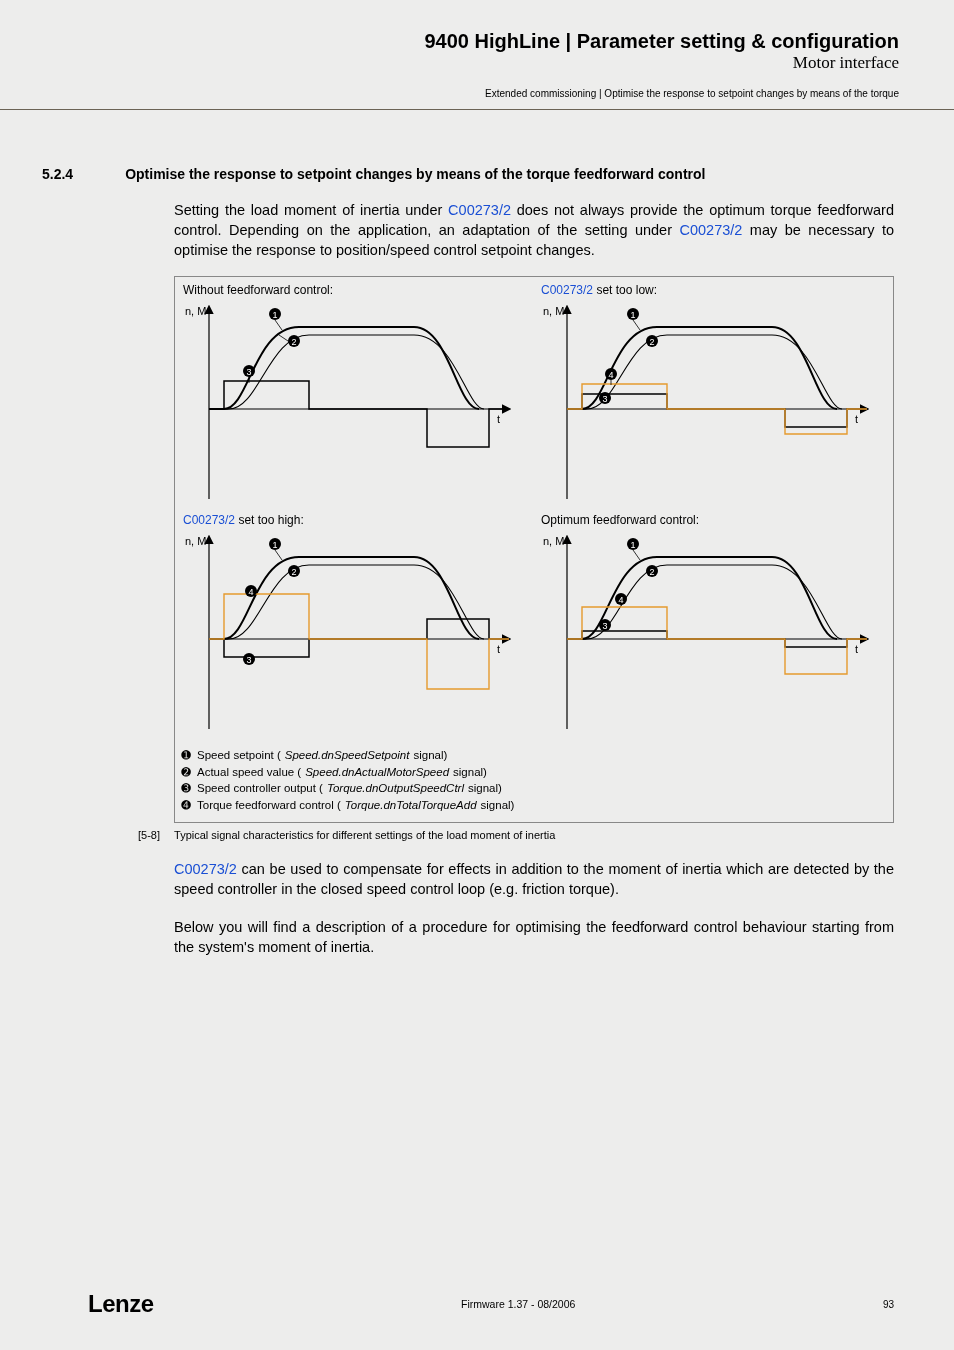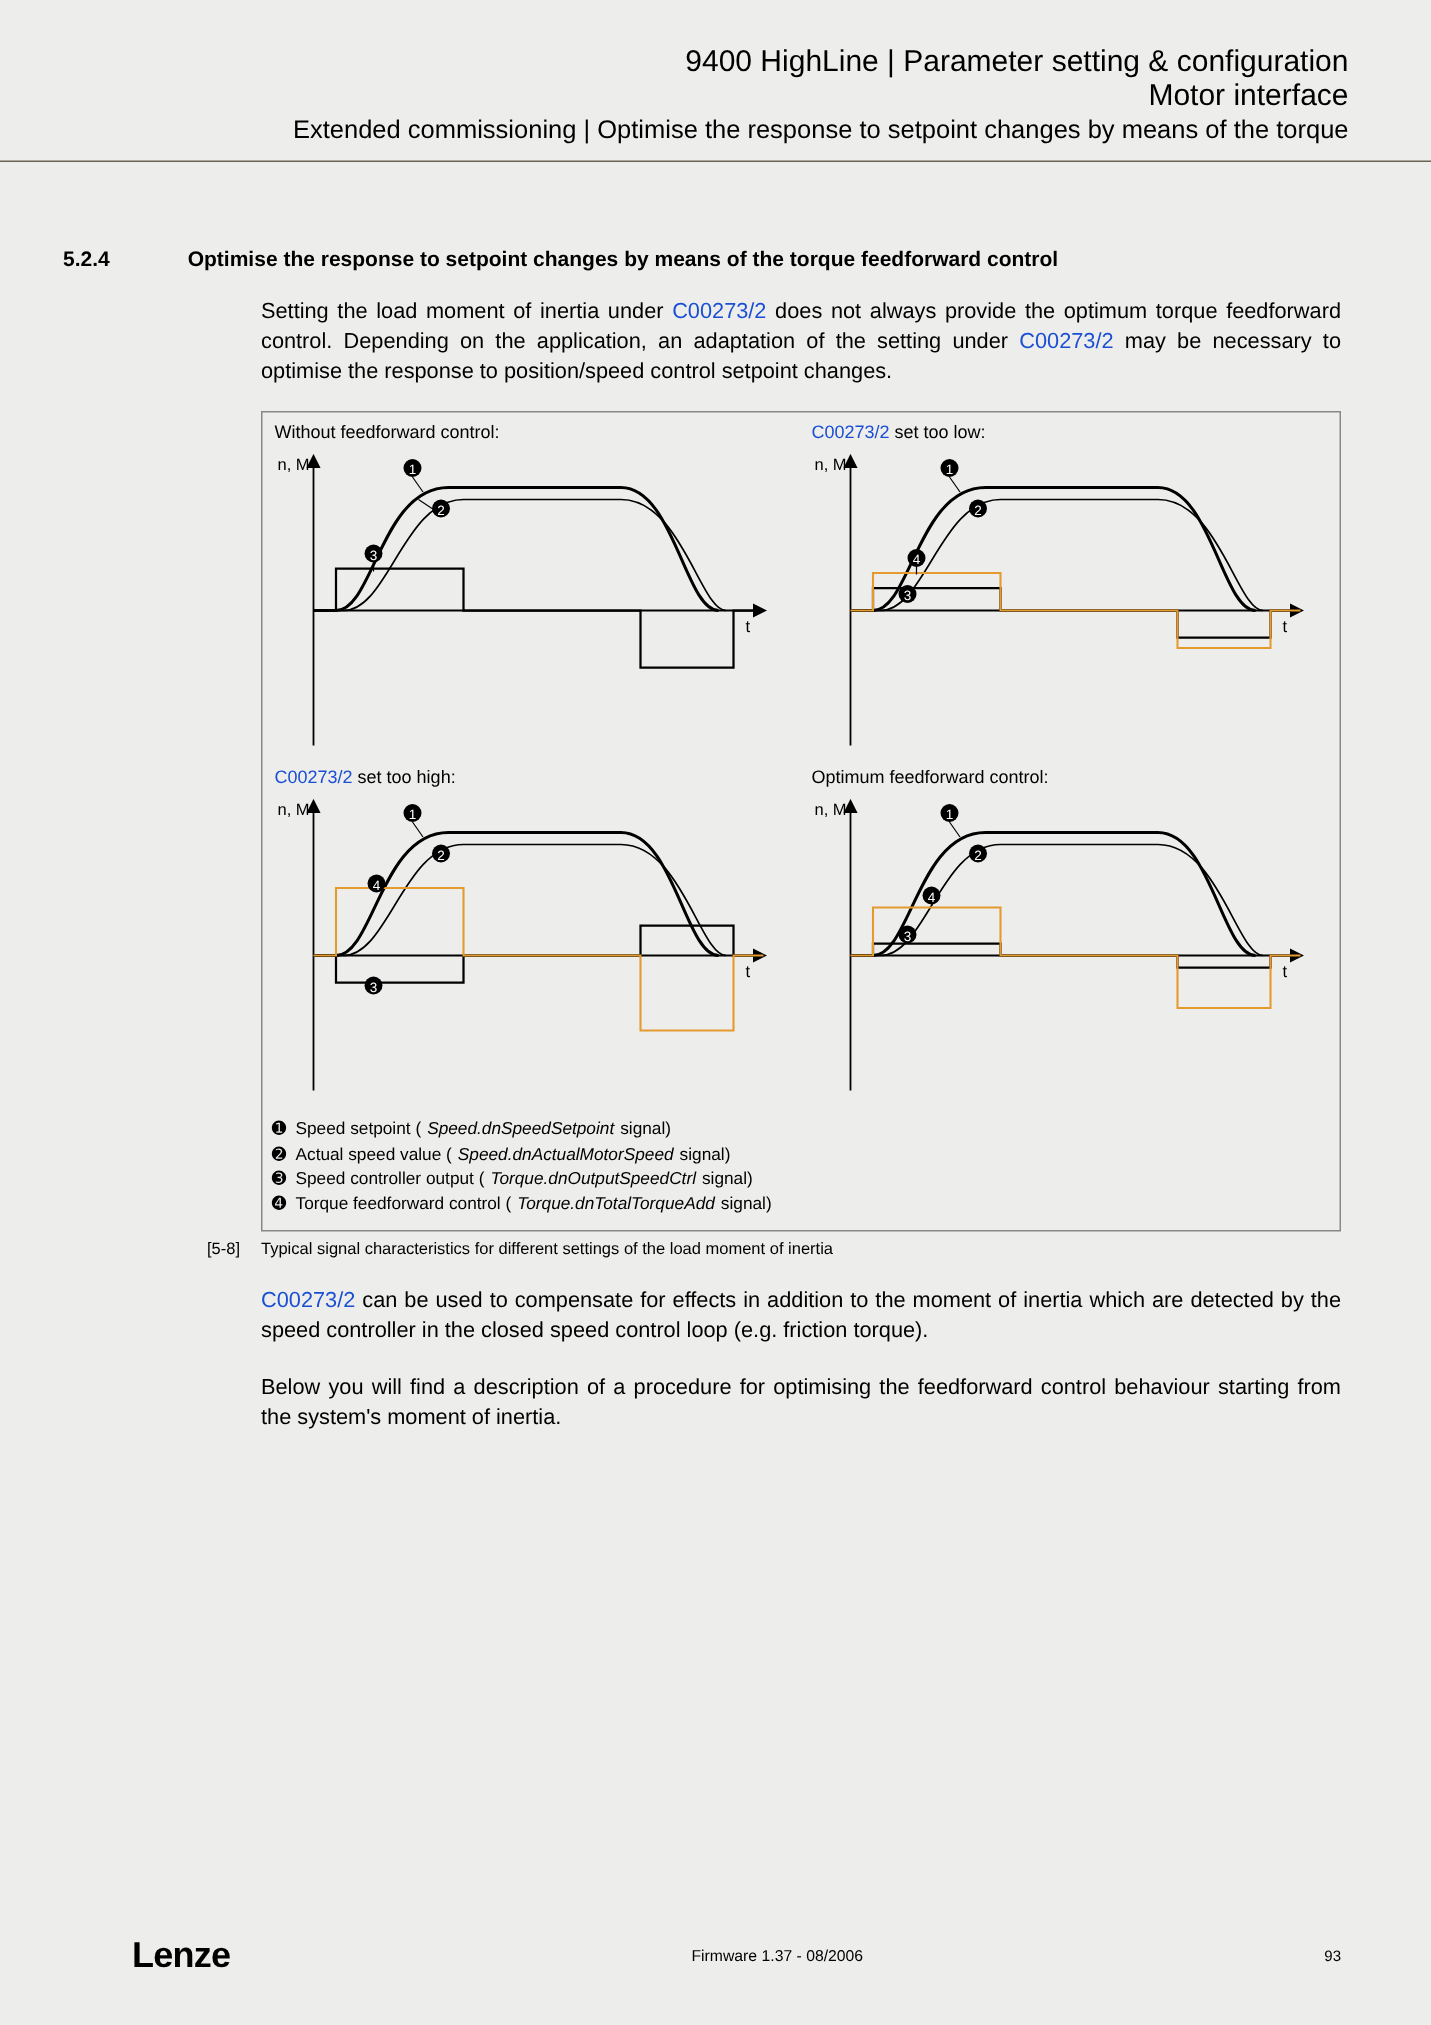--- a/index.html
+++ b/index.html
@@ -17,28 +17,29 @@
     height: 1350px;
     padding: 30px 60px 40px 88px;
   }
   .header {
     text-align: right;
     margin-left: -28px;
     margin-right: -5px;
   }
   .header-title {
     font-size: 20px;
-    font-weight: 400;
+    font-weight: 700;
   }
   .header-sub1 {
-    font-size: 20px;
+    font-size: 17px;
+    font-family: Liberation Serif, serif;
   }
   .header-sub2 {
-    font-size: 17px;
-    margin-top: 1px;
+    font-size: 10px;
+    margin-top: 15px;
   }
   .hr {
     border: none;
     border-top: 1.5px solid #6b6355;
     margin-top: 10px;
     margin-left: -88px;
     margin-right: -60px;
   }
   .section-row {
     display: flex;

